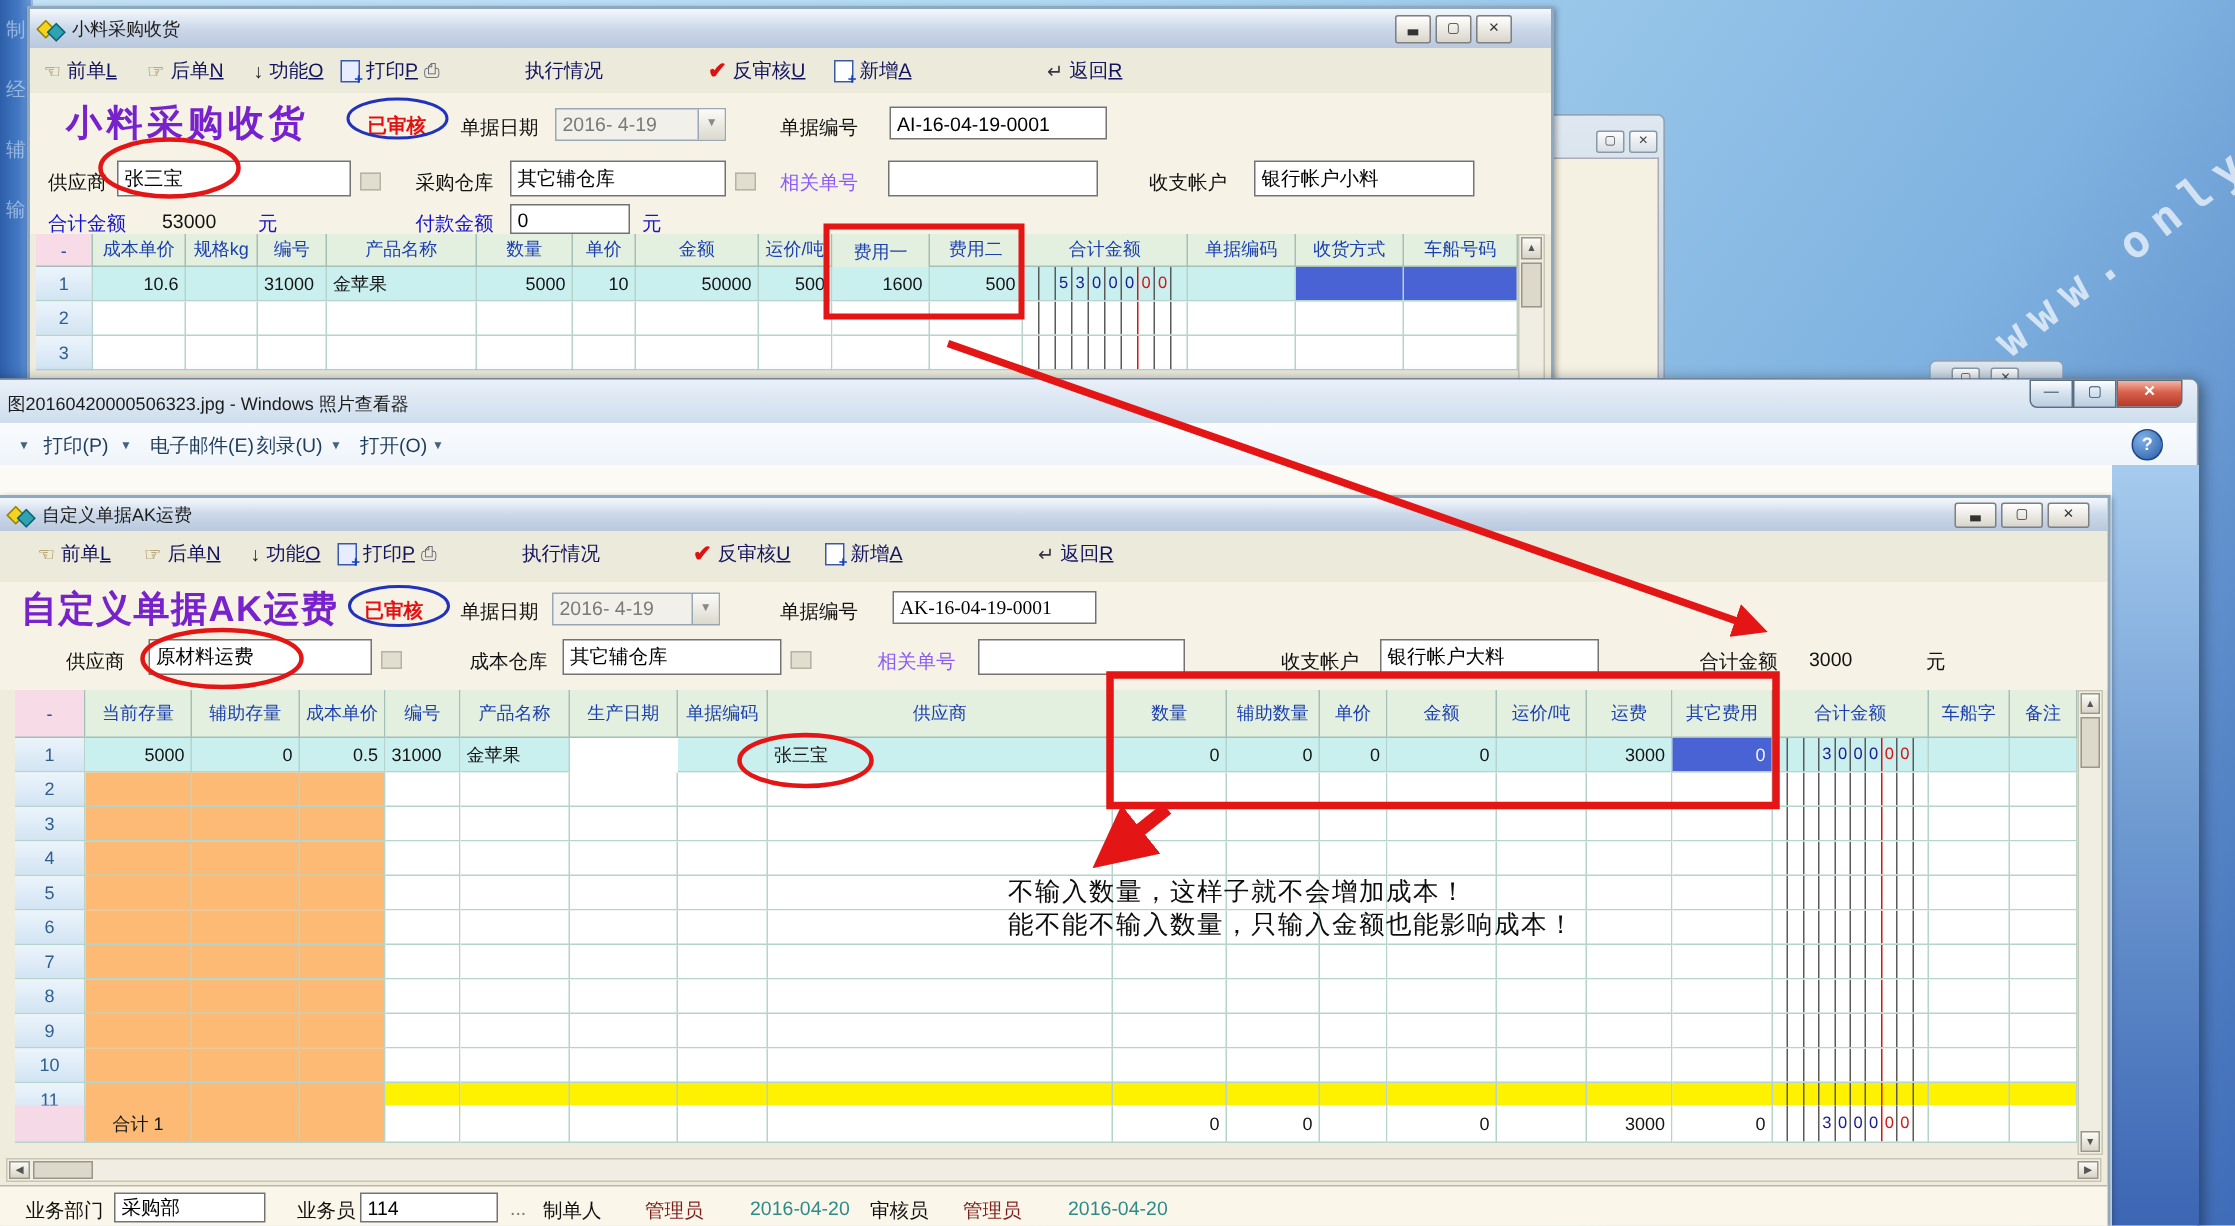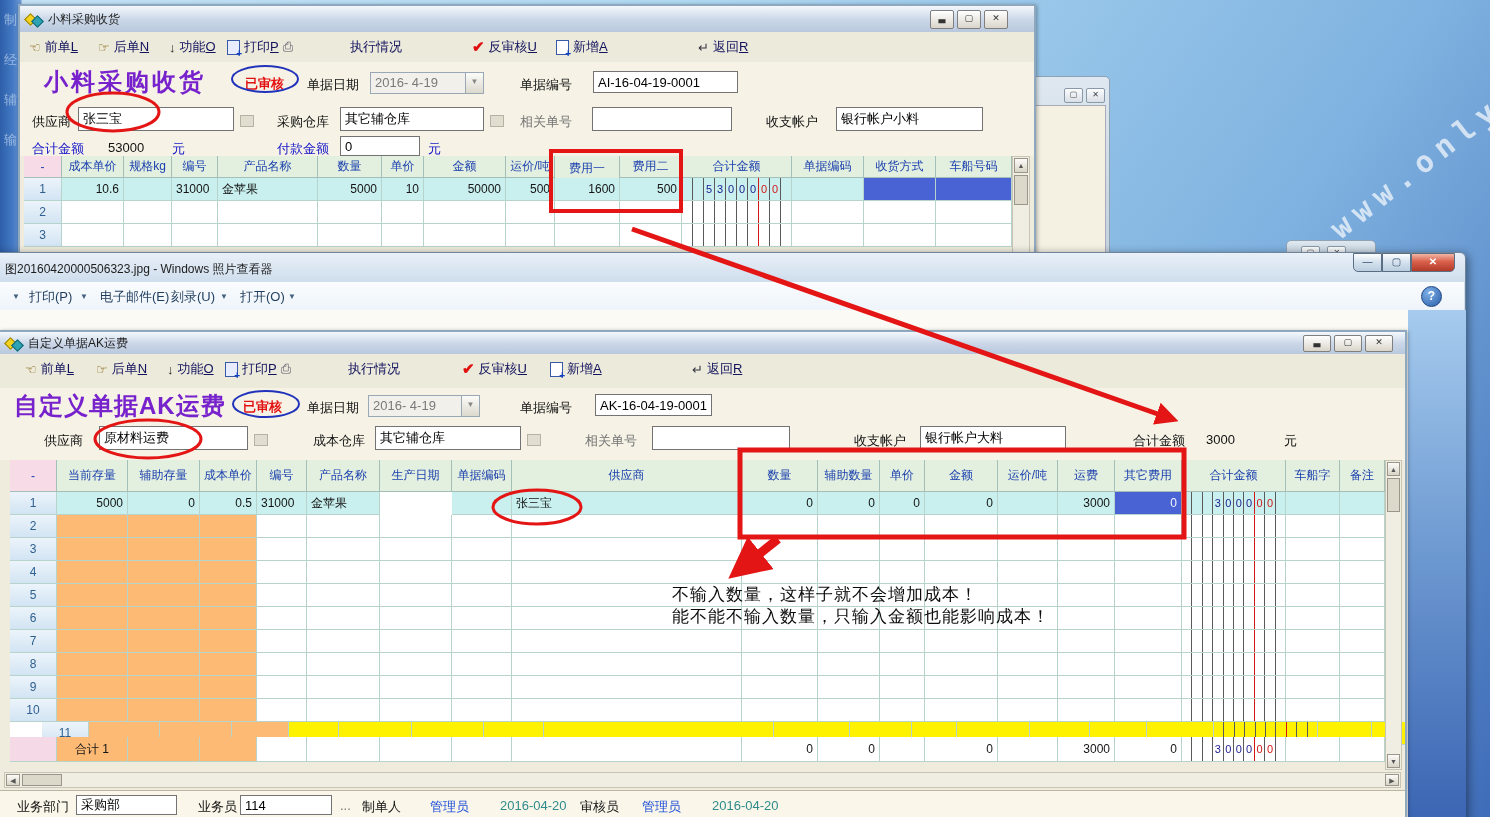--- a/index.html
+++ b/index.html
@@ -33,21 +33,21 @@
   .toolbar{left:0;right:0;height:30px;background:#eceadb;border-bottom:1px solid #c9c6b4;position:absolute}
   .tbi{position:absolute;top:5px;height:20px;display:flex;align-items:center;gap:4px;font-size:13px;color:#13135e;cursor:default}
   .ti{font-size:13px}
   .ti.hl{color:#8a6a1a}.ti.ad{color:#222;font-weight:bold}.ti.ck{color:#e01010;font-weight:bold;font-size:15px}.ti.pr{color:#556}.ti.rt{color:#334}
   .ipage{width:11px;height:13px;background:#fff;border:1px solid #3858a8;position:relative;display:inline-block}
   .ipage:after{content:"+";position:absolute;right:-3px;bottom:-5px;color:#1040c0;font-weight:bold;font-size:10px}
   .formarea{background:#f6f3e6}
   .doc-title{font-weight:bold;color:#7722cc;letter-spacing:3px;font-size:24px}
   .stamp{color:#e31212;font-weight:bold;font-size:13px}
   .lbl{font-size:13px;color:#111}
-  .lbl.blue{color:#1313c8}.lbl.teal{color:#737373}
+  .lbl.blue{color:#1313c8}.lbl.teal{color:#8b5cf6}
   .inp{background:#fff;border:1px solid #737373;font-size:13px;padding:1px 4px;box-sizing:border-box;font-family:inherit}
   .combo{background:#f1f0ea;border:1px solid #9aa8b5;display:flex;box-sizing:border-box}
   .combo .cv{flex:1;font-size:13px;color:#7a7a7a;padding:2px 4px;white-space:nowrap;overflow:hidden}
   .combo .ca{width:17px;background:linear-gradient(#fbfbf9,#dcd9cd);border-left:1px solid #9aa8b5;
     font-size:8px;color:#888;text-align:center;line-height:18px}
   .lookup{width:12px;height:10px;background:#ddd9ca;border:1px solid #a8a494;opacity:.8}
 
   
   .grid{position:absolute;background:#fff}
   .tr,.trh{display:flex}
@@ -89,21 +89,21 @@
      border-bottom:1px solid #c4d2de;display:flex;align-items:center}
   .mi{font-size:13px;color:#1e3c5c;position:absolute;top:6px;white-space:nowrap}
   .mcaret{font-size:8px;color:#44617e;position:absolute;top:10px}
   #pv-help{width:19px;height:19px;border-radius:50%;background:radial-gradient(circle at 35% 30%,#7fb2e8,#2a5ca8);
      color:#fff;font-size:12px;font-weight:bold;text-align:center;line-height:19px;border:1px solid #1c4580}
   #pv-photo{position:absolute;left:1px;right:1px;top:57px;bottom:0;background:#fbfaf4}
   #photo-bluestrip{position:absolute;top:0;bottom:0;width:58px;background:linear-gradient(180deg,#a6cbee,#6f9bd2 45%,#3a63b2)}
 
   
   #w2footer{background:#faf7ea;border-top:1px solid #b9b6a6}
-  .red{color:#1d4ed8}.tealtx{color:#2e8b8b}
+  .red{color:#7f1d1d}.tealtx{color:#2e8b8b}
   #note{font-size:17px;color:#0d0d0d;line-height:22px;letter-spacing:1px}
 
   svg#annot{position:absolute;left:0;top:0;z-index:40;pointer-events:none}
   #note{z-index:30}
 </style>
 </head>
 <body>
 
 <div class="abs" id="watermark">www.only</div>
 <div class="abs" id="left-sliver">制<br>经<br>辅<br>输</div>
@@ -371,21 +371,21 @@
     </div>
   <div class="abs formarea" style="left:0;right:0;top:56px;height:72px">
     <span class="abs doc-title" style="left:14px;top:2px;letter-spacing:1px">自定义单据AK运费</span>
     <span class="abs stamp" style="left:243px;top:10px">已审核</span>
     <span class="abs lbl" style="left:307px;top:11px">单据日期</span>
     <div class="abs combo" style="left:368px;top:7px;width:112px;height:22px">
       <span class="cv">2016- 4-19</span>
         <span class="ca">▼</span>
     </div>
     <span class="abs lbl" style="left:520px;top:11px">单据编号</span>
-    <input class="abs inp" style="left: 595px; top: 6px; width: 117px; height: 22px;" readonly="" value="AK-16-04-19-0001">
+    <input class="abs inp" style="left: 595px; top: 6px; width: 136px; height: 22px; font-family: Liberation Serif, serif;" readonly="" value="AK-16-04-19-0001">
     <span class="abs lbl" style="left:44px;top:44px">供应商</span>
     <input class="abs inp" style="left: 99px; top: 38px; width: 149px; height: 24px;" readonly="" value="原材料运费">
     <div class="abs lookup" style="left:254px;top:46px"></div>
     <span class="abs lbl" style="left:313px;top:44px">成本仓库</span>
     <input class="abs inp" style="left: 375px; top: 38px; width: 146px; height: 24px;" readonly="" value="其它辅仓库">
     <div class="abs lookup" style="left:527px;top:46px"></div>
     <span class="abs lbl teal" style="left:585px;top:44px">相关单号</span>
     <input class="abs inp" style="left: 652px; top: 38px; width: 138px; height: 24px;" readonly="" value="">
     <span class="abs lbl" style="left:854px;top:44px">收支帐户</span>
     <input class="abs inp" style="left: 920px; top: 38px; width: 146px; height: 24px;" readonly="" value="银行帐户大料">
@@ -728,21 +728,21 @@
           <div class="dgc"></div>
           <div class="dgc"></div>
           <div class="dgc"></div>
           <div class="dgc rl dec"></div>
           <div class="dgc dec"></div>
           <div class="dgc"></div>
         </div>
         <div class="tc" style="width: 54px; height: 23px;"></div>
         <div class="tc" style="width: 45px; height: 23px;"></div>
       </div>
-      <div class="tr e y" style="height: 15px; padding-left: 32px;">
+      <div class="tr e y" style="height: 15px;">
         <div class="nc" style="width: 47px; height: 23px;">11</div>
         <div class="tc ar g" style="width: 71px; height: 23px;"></div>
         <div class="tc ar g" style="width: 72px; height: 23px;"></div>
         <div class="tc ar g" style="width: 57px; height: 23px;"></div>
         <div class="tc yl" style="width: 50px; height: 23px;"></div>
         <div class="tc yl" style="width: 73px; height: 23px;"></div>
         <div class="tc yl" style="width: 72px; height: 23px;"></div>
         <div class="tc yl" style="width: 60px; height: 23px;"></div>
         <div class="tc yl" style="width: 230px; height: 23px;"></div>
         <div class="tc ar yl" style="width: 76px; height: 23px;"></div>

